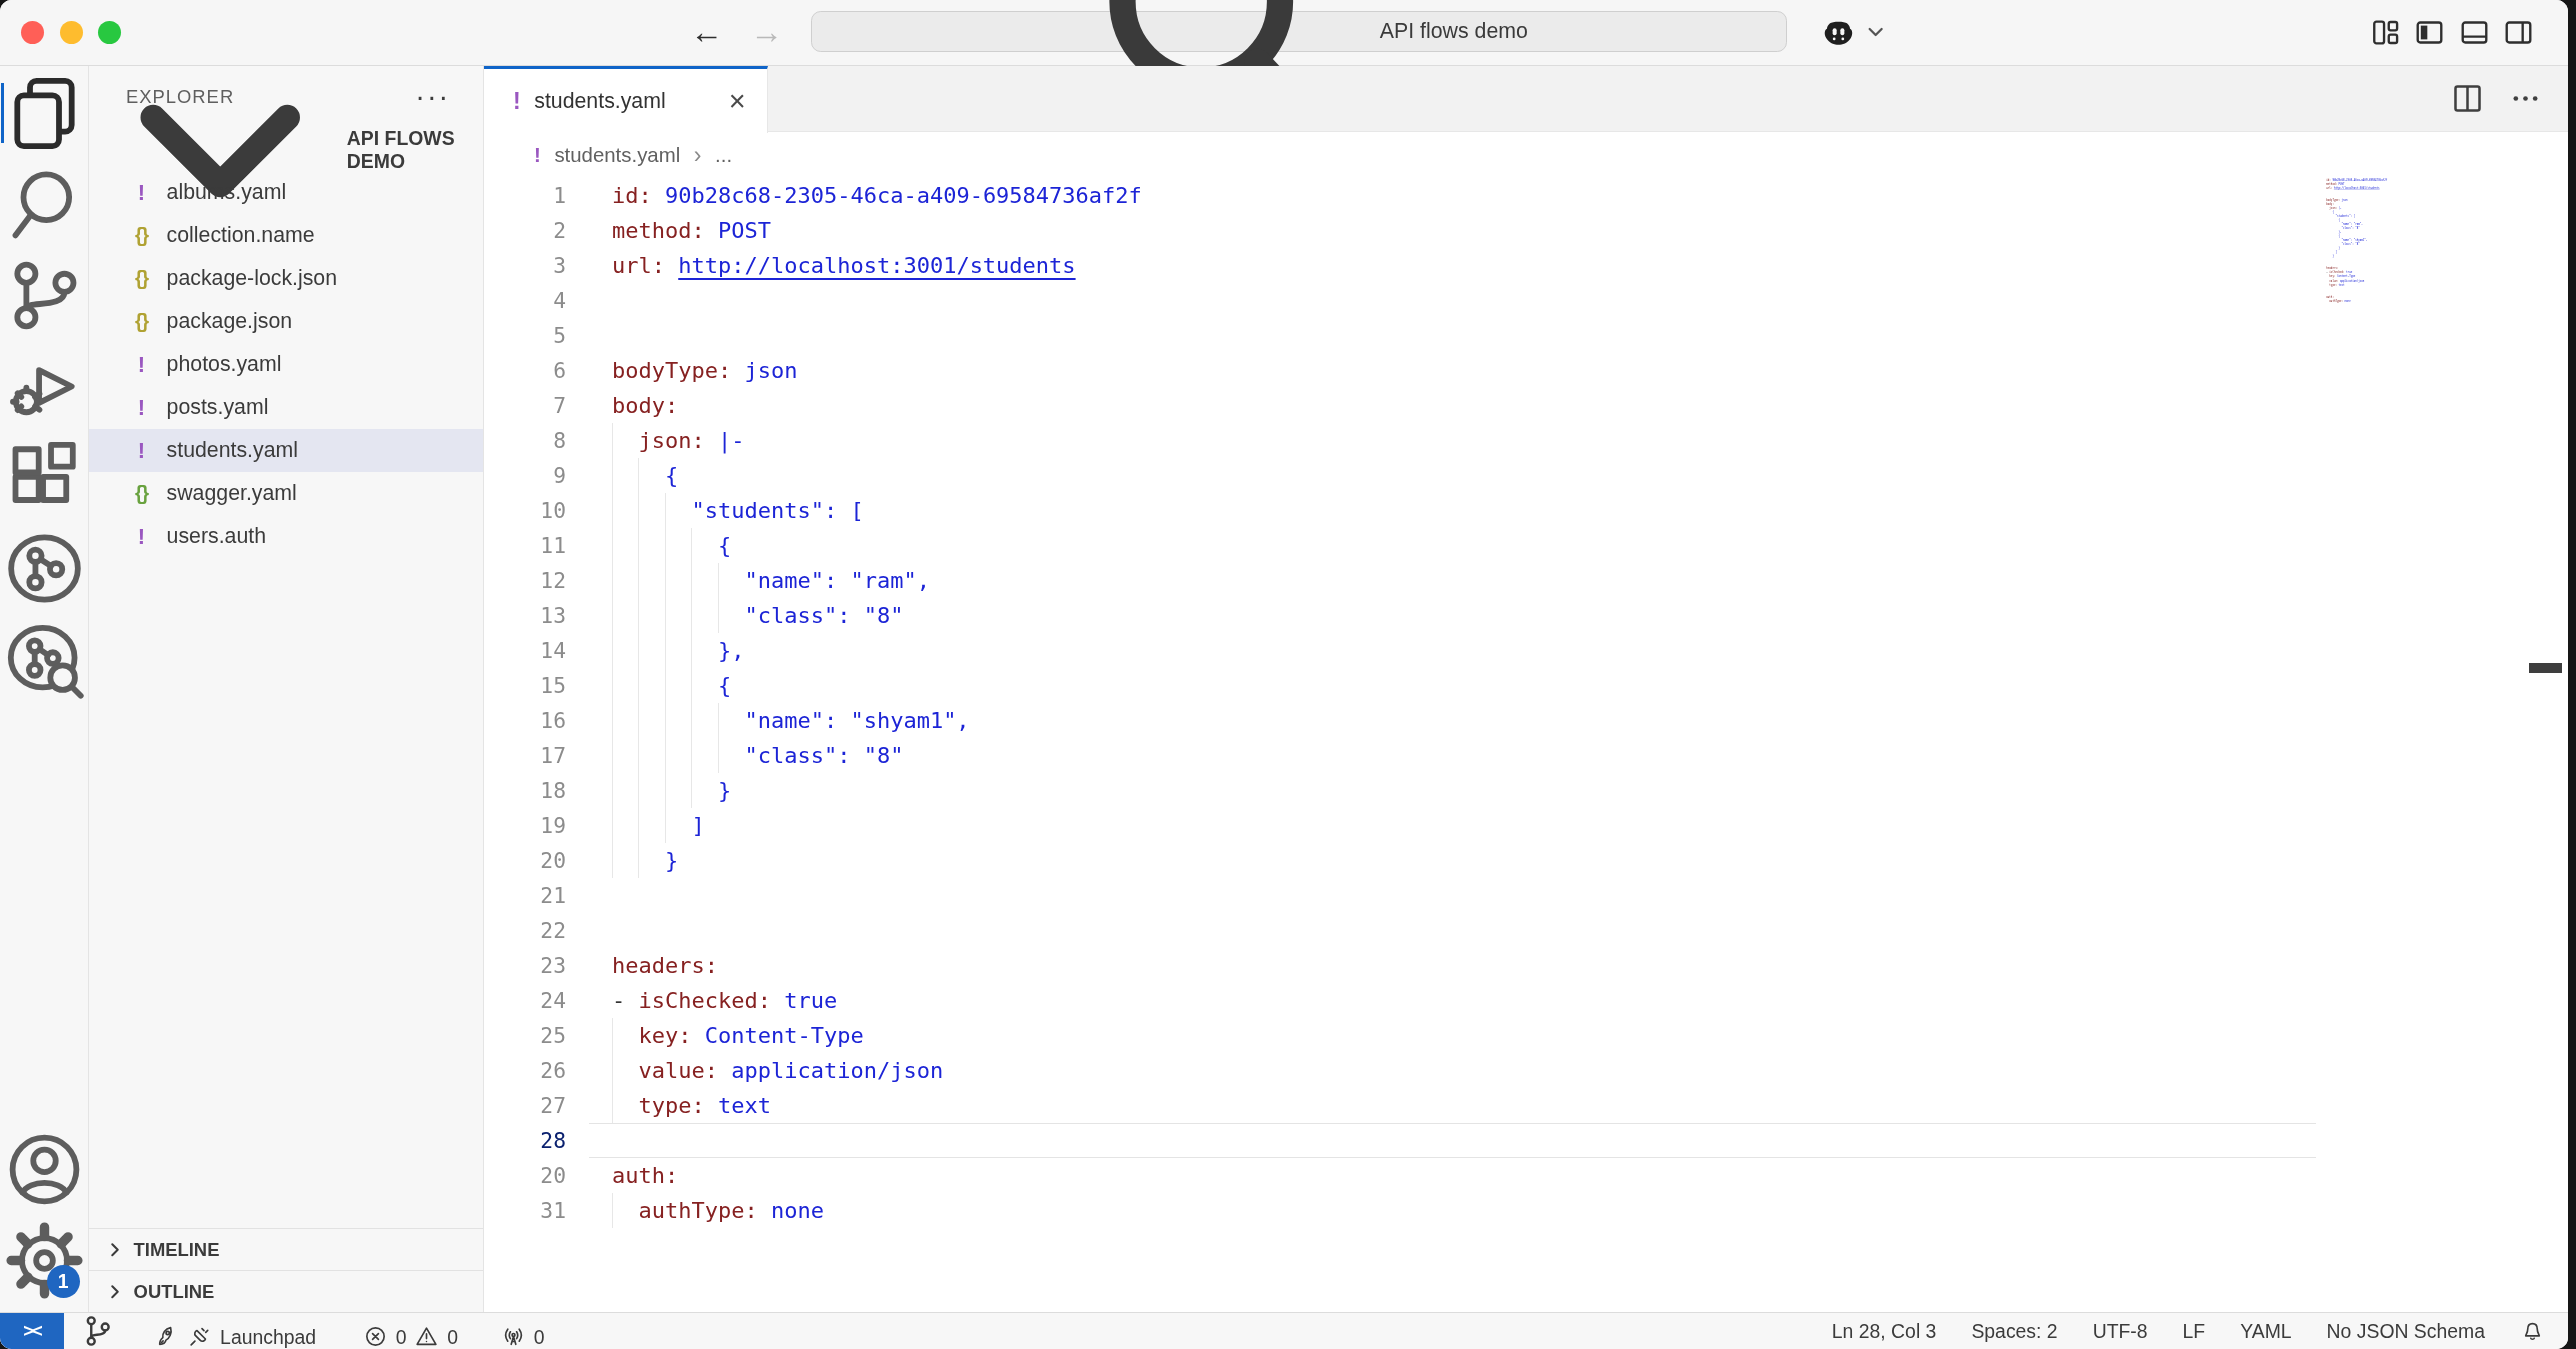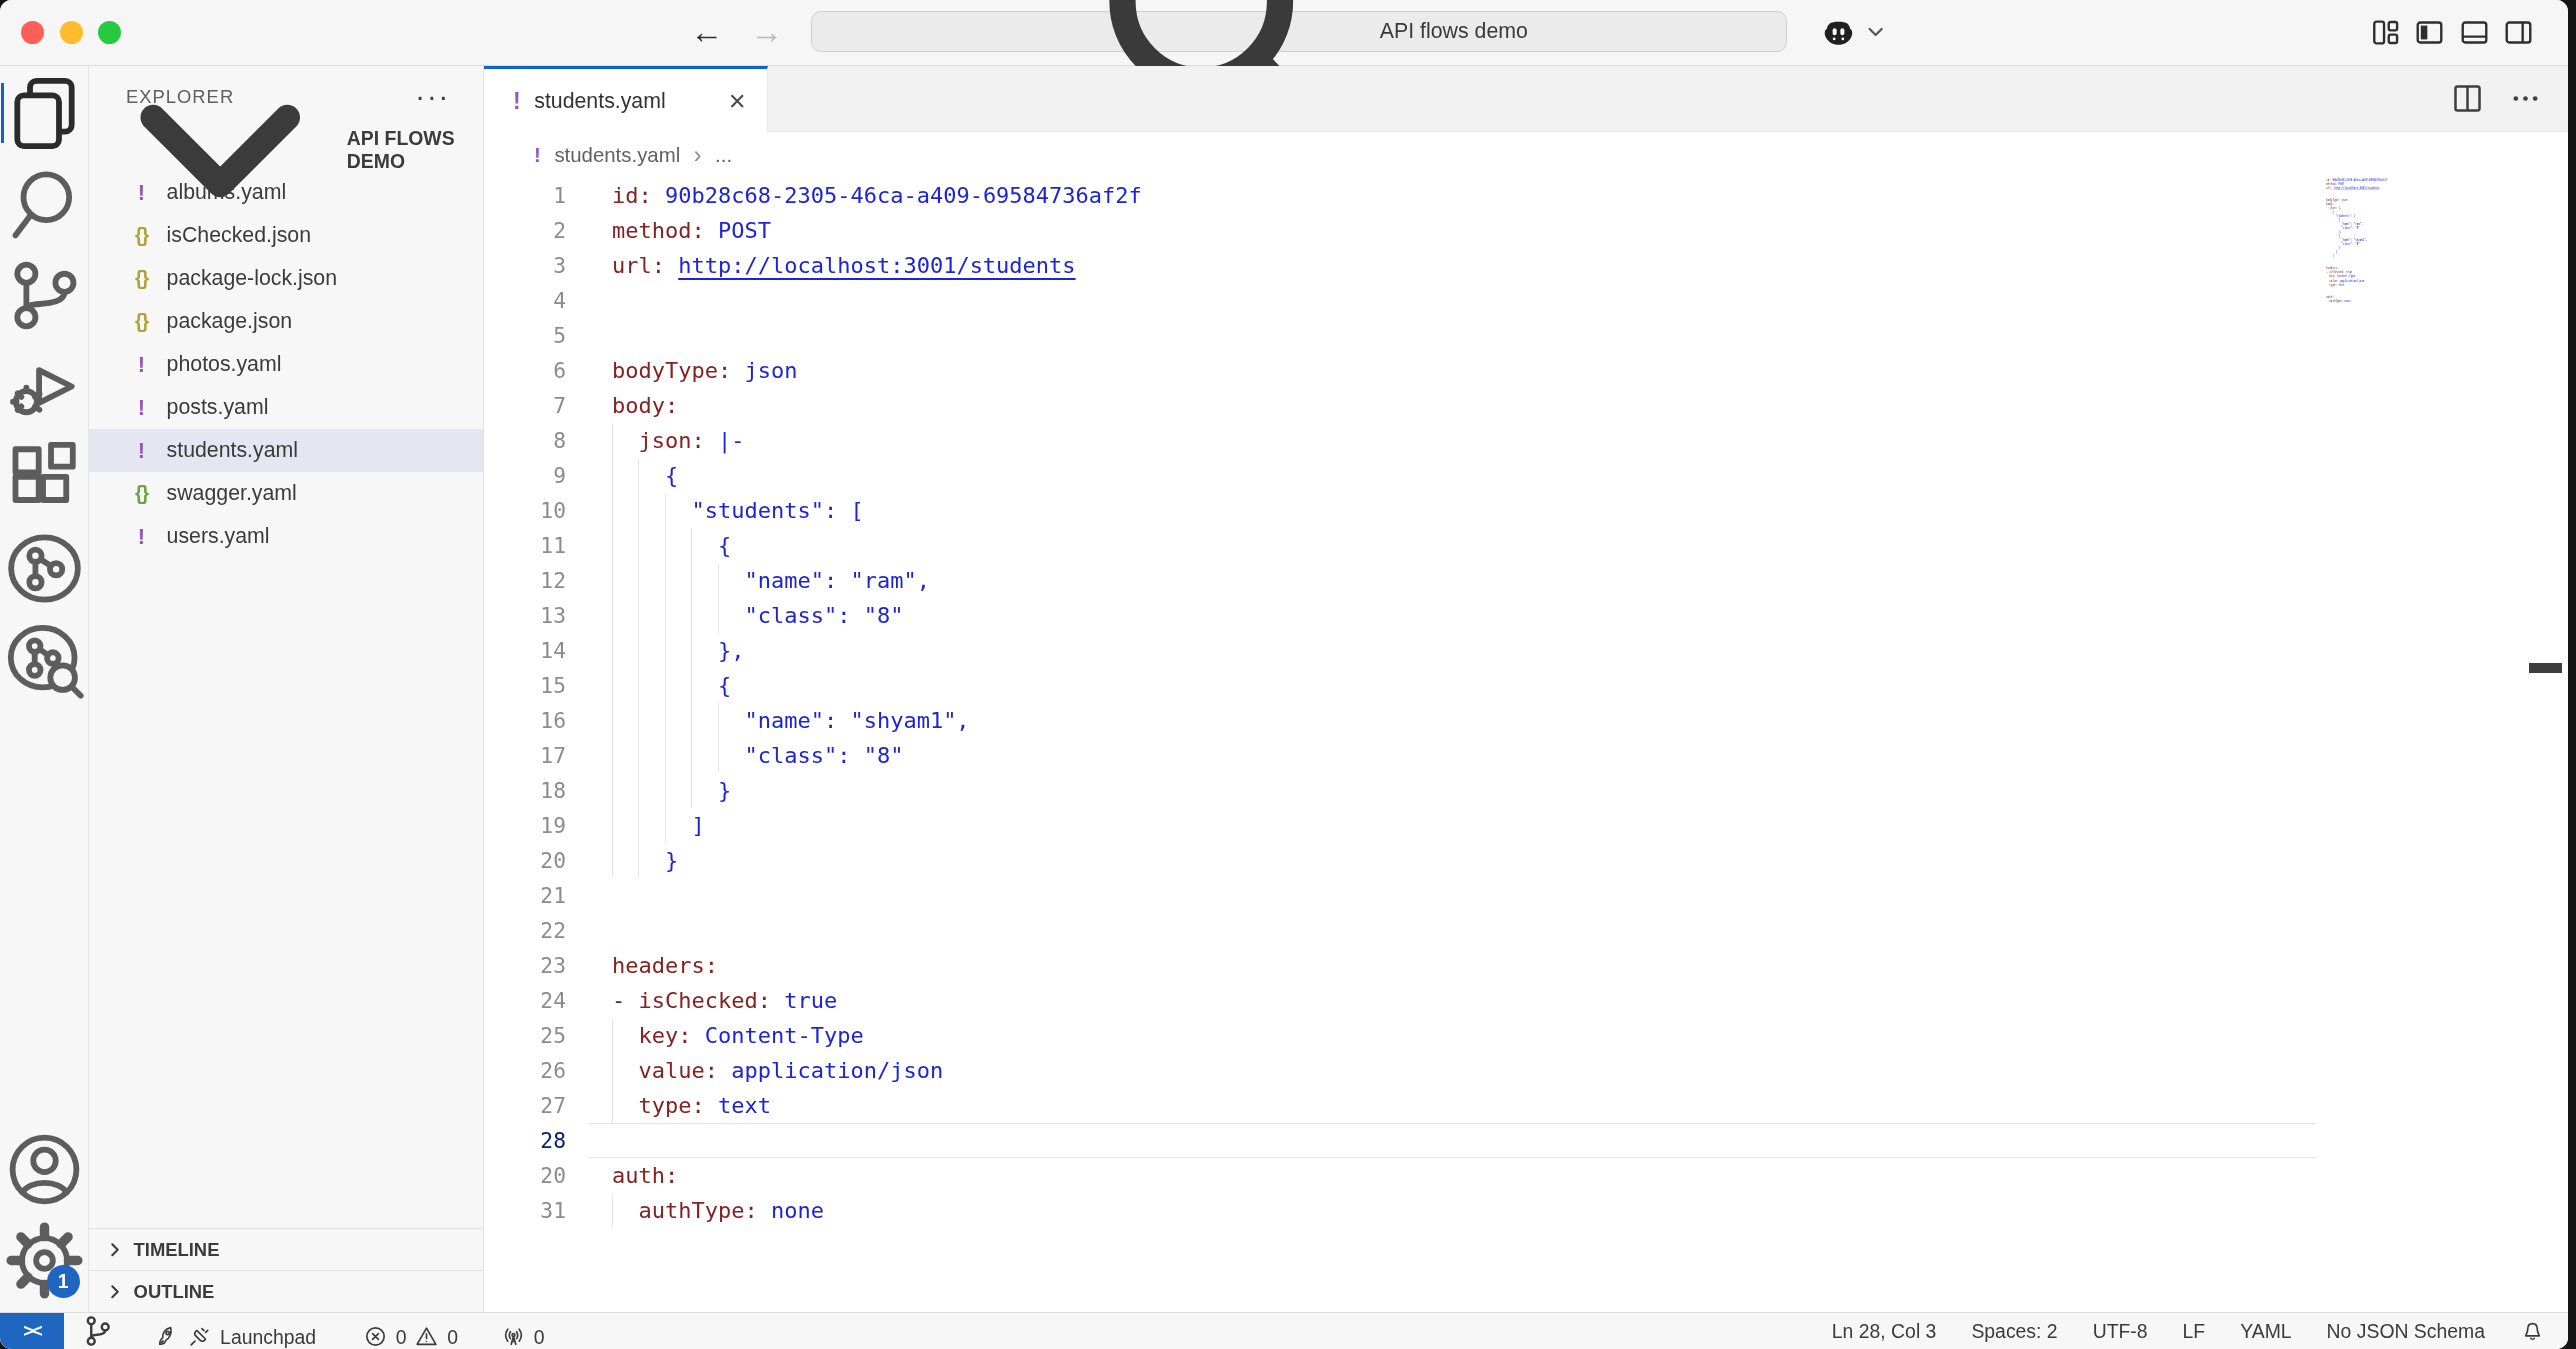--- a/index.html
+++ b/index.html
@@ -241,21 +241,21 @@
             </svg></span>
         <span>API FLOWS DEMO</span>
       </div>
       <div id="file-tree">
           <div class="file-row">
             <span class="fi yaml">!</span>
             <span>albums.yaml</span>
           </div>
           <div class="file-row">
             <span class="fi json">{}</span>
-            <span>isChecked.json</span>
+            <span>collection.name</span>
           </div>
           <div class="file-row">
             <span class="fi json">{}</span>
             <span>package-lock.json</span>
           </div>
           <div class="file-row">
             <span class="fi json">{}</span>
             <span>package.json</span>
           </div>
           <div class="file-row">
@@ -269,21 +269,21 @@
           <div class="file-row selected">
             <span class="fi yaml">!</span>
             <span>students.yaml</span>
           </div>
           <div class="file-row">
             <span class="fi swagger">{}</span>
             <span>swagger.yaml</span>
           </div>
           <div class="file-row">
             <span class="fi yaml">!</span>
-            <span>users.yaml</span>
+            <span>users.auth</span>
           </div>
         </div>
       <div class="sb-spacer"></div>
       <div id="sb-sections">
           <div class="sb-section">
             <span style="width: 19.4px; height: 19.4px;"><svg viewBox="0 0 16 16" fill="none" stroke="currentColor" stroke-width="1.7" stroke-linecap="round" stroke-linejoin="round" style="width:100%;height:100%">
                 <path d="M6 3.5 L10.5 8 L6 12.5"></path>
               </svg></span>
             <span>TIMELINE</span>
           </div>

